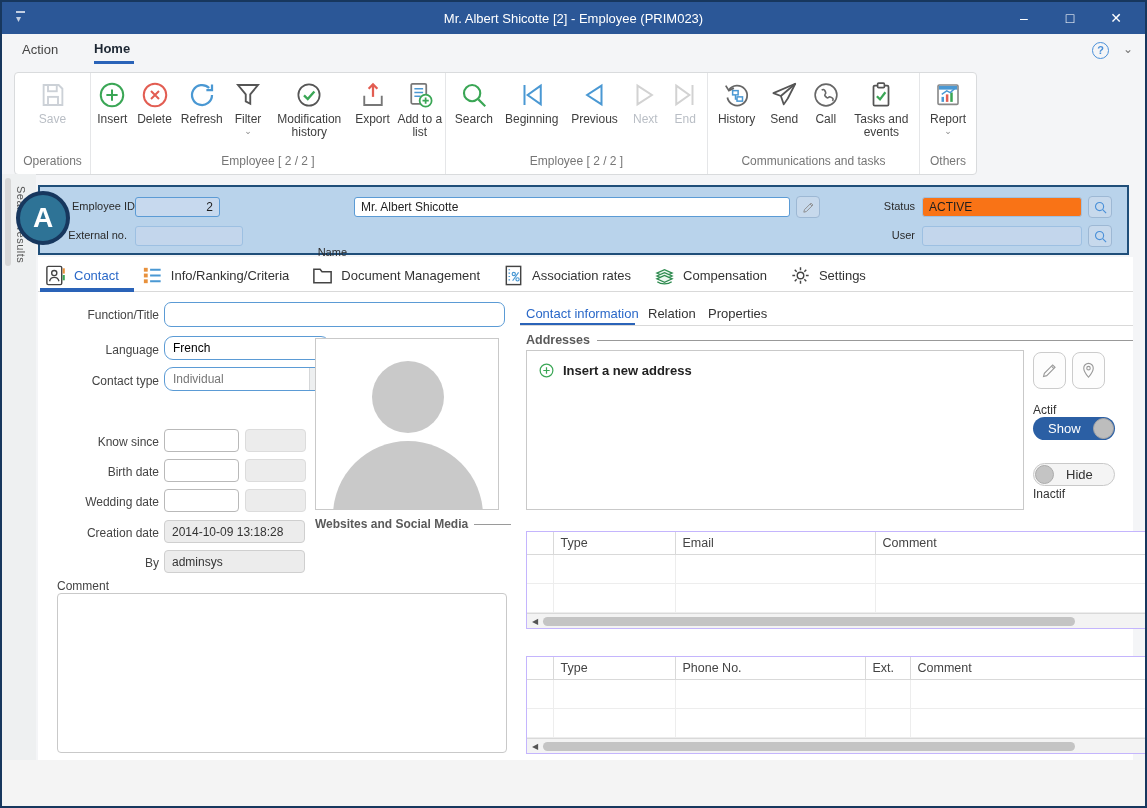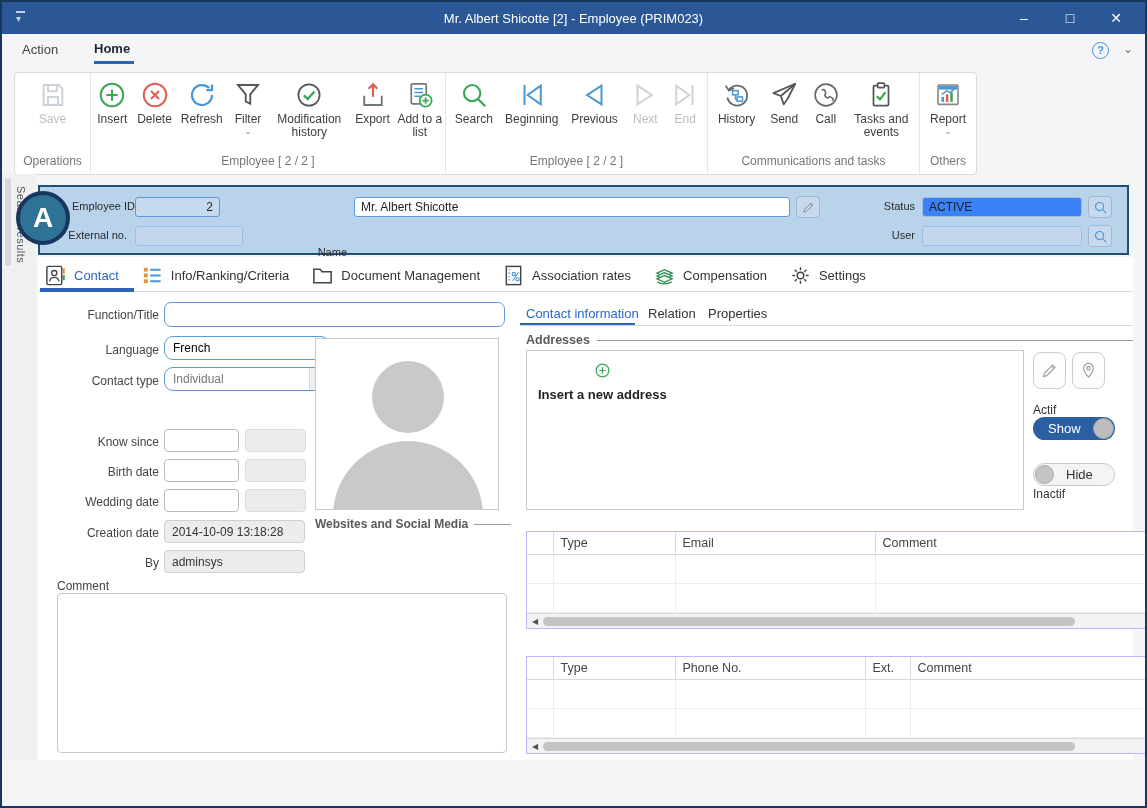--- a/index.html
+++ b/index.html
@@ -51,21 +51,21 @@
 
   
   .band { position:absolute; left:36px; top:183px; width:1091px; height:70px;
     background:#b9d3eb; border:2px solid #1f4e79; }
   .band label { position:absolute; font-size:11px; color:#2a2a2a; }
   .band .fld { position:absolute; height:20px; font-size:12px; color:#1f1f1f;
     border-radius:3px; padding:0 6px; font-family:"Liberation Sans",sans-serif; }
   .fld-id { left:95px; top:10px; width:85px; background:#c7d9ee; border:1px solid #5b9bd5; text-align:right; }
   .fld-ext { left:95px; top:39px; width:108px; background:#c3d6ec; border:1px solid #9dc0e2; }
   .fld-name { left:314px; top:10px; width:436px; background:#ffffff; border:1px solid #5b9bd5; }
-  .fld-status { left:882px; top:10px; width:160px; background:#3b82f6; border:1px solid #9dc0e2; }
+  .fld-status { left:882px; top:10px; width:160px; background:#f97316; border:1px solid #9dc0e2; }
   .fld-user { left:882px; top:39px; width:160px; background:#c3d6ec; border:1px solid #9dc0e2; }
   .band-btn { position:absolute; width:24px; height:22px; border:1px solid #9db8d4; border-radius:4px;
     background:#c7d9ec; display:flex; align-items:center; justify-content:center; }
   .band-btn svg { width:15px; height:15px; }
 
   .a-badge { position:absolute; left:14px; top:189px; width:54px; height:54px; border-radius:50%;
     background:#2e7396; border:4px solid #17375e; color:#ffffff; font-size:28px; font-weight:bold;
     display:flex; align-items:center; justify-content:center; z-index:10; }
 
   
@@ -108,21 +108,21 @@
   .rp-tab { position:absolute; top:49px; font-size:13px; color:#333; cursor:default; }
   .rp-tab.active { color:#2a68c8; }
   .rp-active-bar { position:absolute; left:482px; top:66px; width:115px; height:3px; background:#2a63b8; }
   .rp-rule { position:absolute; left:482px; top:68px; width:613px; height:1px; background:#d9d9d9; }
 
   .legend { position:absolute; display:flex; align-items:center; font-size:12.5px; font-weight:bold; color:#5a5a5a; }
   .legend .rule { flex:1; height:1px; background:#999; margin-left:7px; }
 
   .addr-box { position:absolute; left:488px; top:93px; width:498px; height:160px; border:1px solid #c9c9c9; background:#fff; }
   .addr-insert { position:absolute; left:11px; top:11px; display:flex; align-items:center; gap:8px;
-    font-size:13px; font-weight:bold; color:#222; cursor:default;flex-direction:column; }
+    font-size:13px; font-weight:bold; color:#222; cursor:default; }
   .addr-insert svg { width:17px; height:17px; }
 
   .tool-btn { position:absolute; width:33px; height:37px; border:1px solid #cccccc; border-radius:8px;
     background:#fdfdfd; display:flex; align-items:center; justify-content:center; }
   .tool-btn svg { width:19px; height:19px; }
 
   .tgl-label { position:absolute; font-size:12px; color:#333; }
   .toggle { position:absolute; width:82px; height:23px; border-radius:12px; font-size:13px; cursor:default; }
   .toggle-on { background:#2b5fa4; color:#fff; }
   .toggle-on .knob { position:absolute; right:1px; top:1px; width:21px; height:21px; border-radius:50%;

